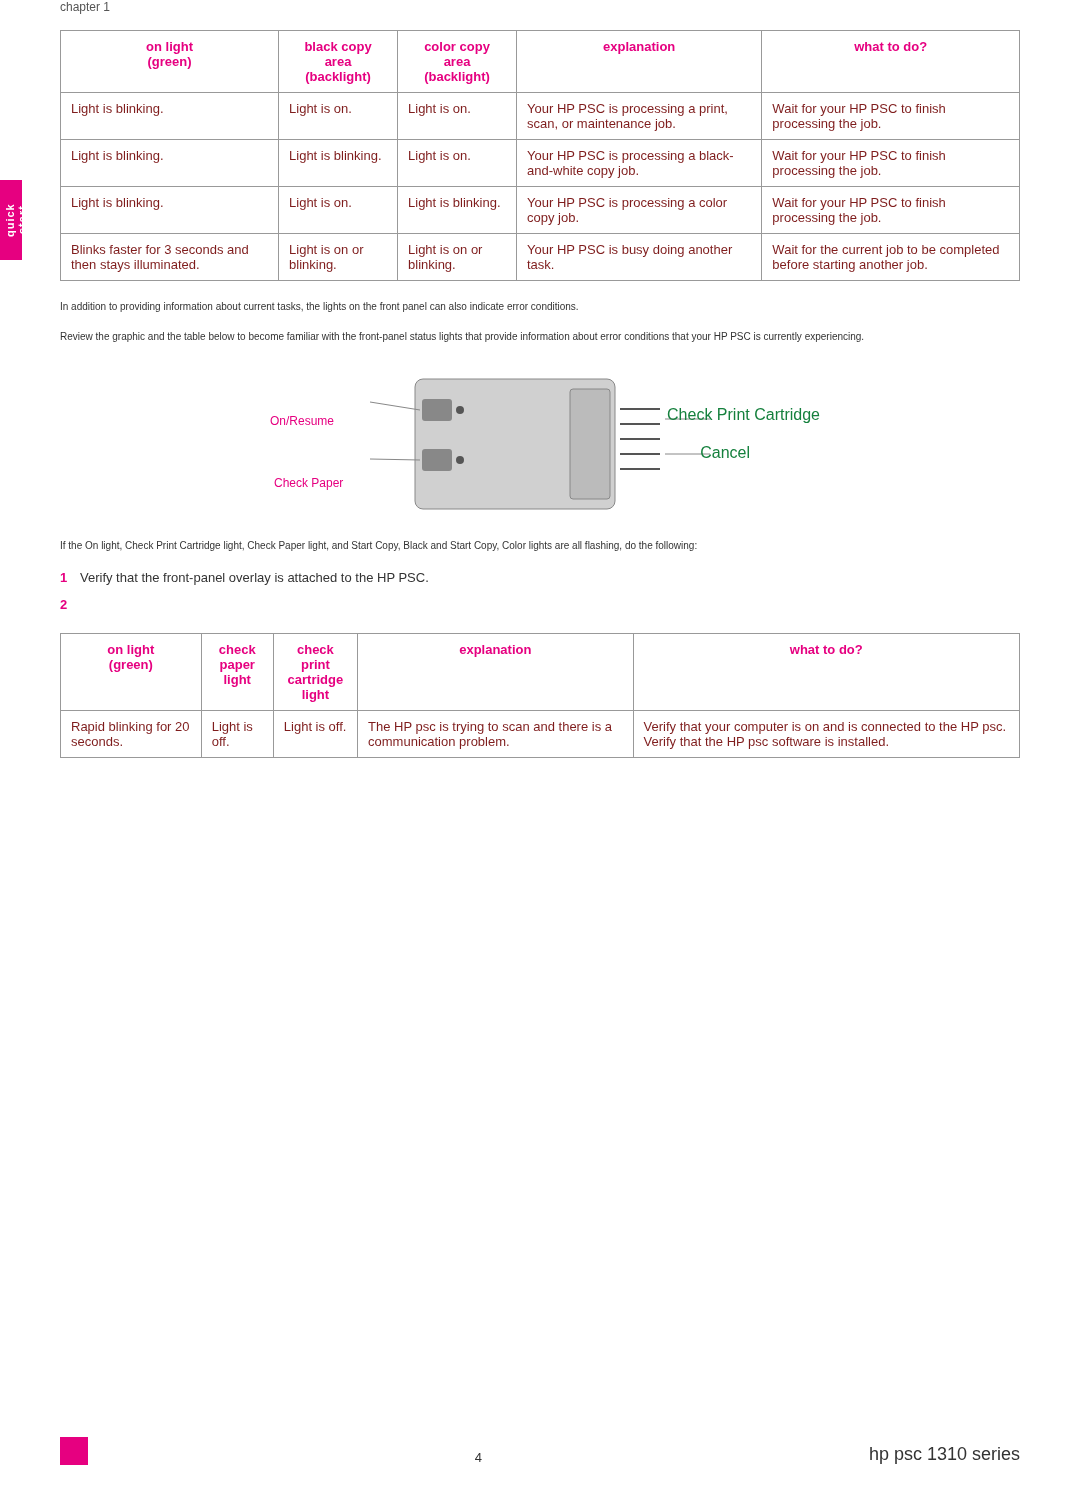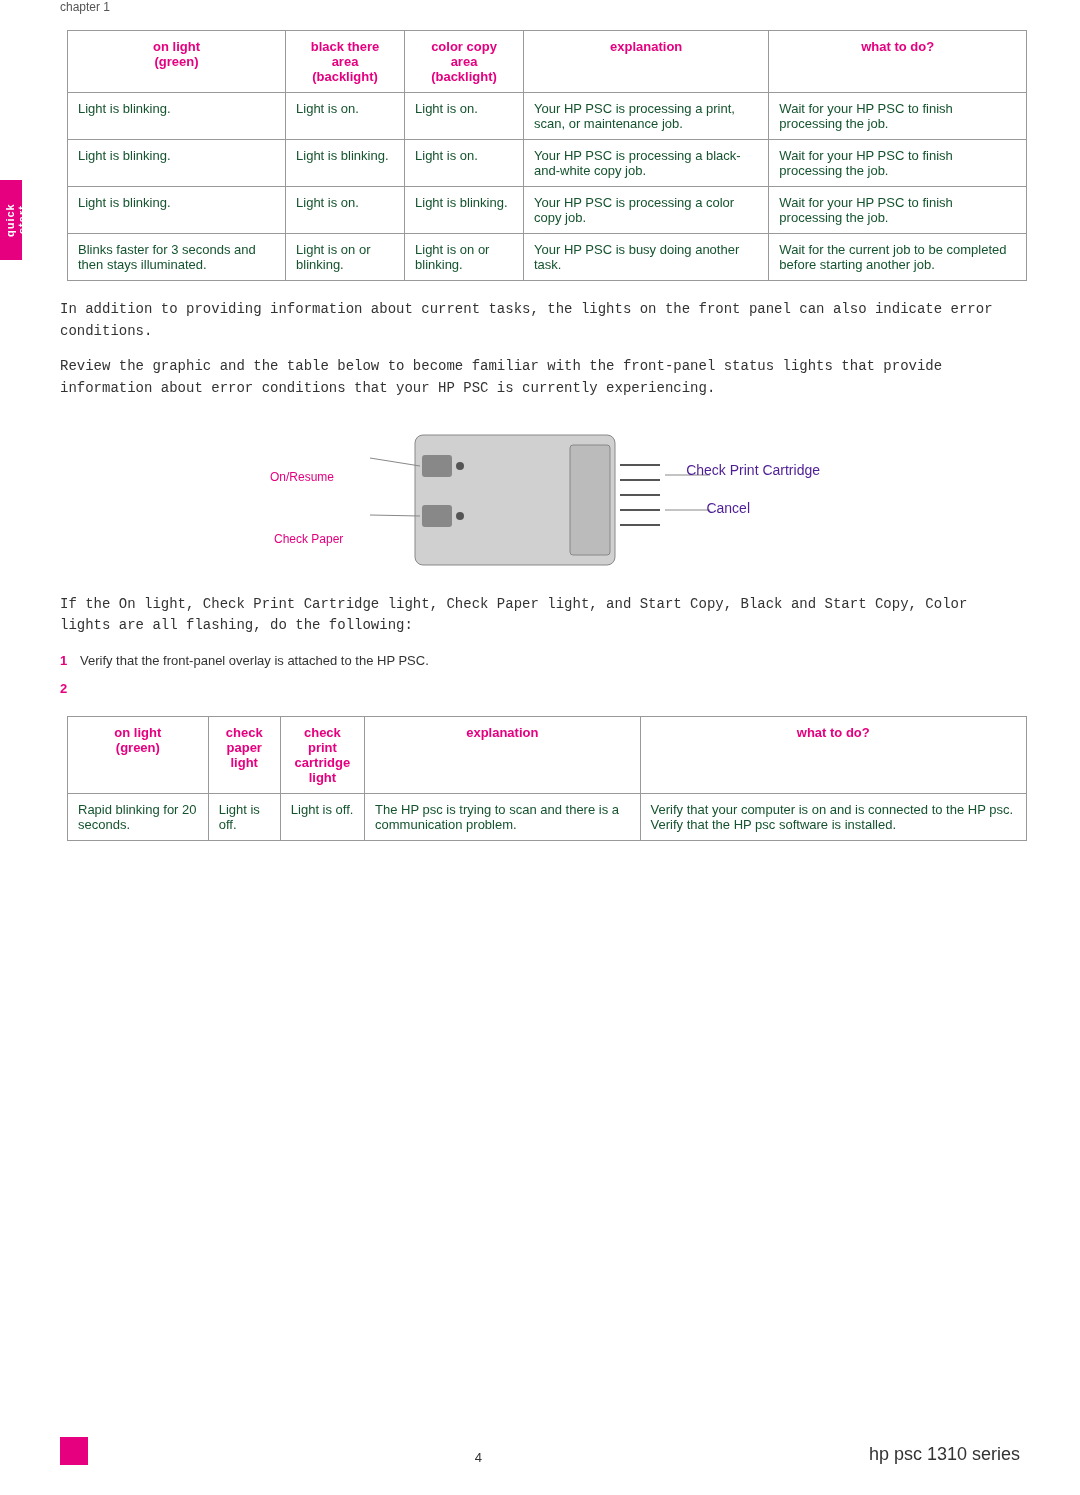--- a/index.html
+++ b/index.html
@@ -40,46 +40,44 @@
       font-size: 12px;
       color: #555;
       margin-bottom: 16px;
     }
 
     
     table {
       width: 100%;
       border-collapse: collapse;
       margin-bottom: 18px;
-      margin-left: 7px;
     }
     th, td {
       border: 1px solid #999;
       padding: 8px 10px;
       vertical-align: top;
       font-size: 13px;
     }
     th {
       background: #fff;
       font-weight: bold;
       color: #e60080;
     }
     td {
-      color: #14532d;
+      color: #7f1d1d;
     }
 
     .magenta { color: #e60080; font-weight: bold; }
 
     
     .body-text {
       margin: 14px 0;
-      font-size: 14px;
+      font-size: 10px;
       line-height: 1.55;
       color: #333;
-      font-family: Liberation Mono, monospace;
     }
 
     
     .diagram-container {
       display: flex;
       align-items: center;
       justify-content: center;
       margin: 20px 0 10px 0;
       position: relative;
     }
@@ -92,22 +90,22 @@
 
     
     .label-left {
       position: absolute;
       color: #e60080;
       font-size: 12px;
       margin-top: 22px;
     }
     .label-right {
       position: absolute;
-      color: #4c1d95;
-      font-size: 14px;
+      color: #15803d;
+      font-size: 16px;
     }
 
     
     .numbered-list {
       margin: 10px 0 18px 0;
       padding-left: 0;
       list-style: none;
     }
     .numbered-list li {
       display: flex;
@@ -158,21 +156,21 @@
   <div class="chapter-label">chapter 1</div>
 
   <table>
     <thead>
       <tr>
         <th>
           <span class="magenta">on light</span><br>
           <span class="magenta">(green)</span>
         </th>
         <th>
-          <span class="magenta">black there</span><br>
+          <span class="magenta">black copy</span><br>
           <span class="magenta">area</span><br>
           <span class="magenta">(backlight)</span>
         </th>
         <th>
           <span class="magenta">color copy</span><br>
           <span class="magenta">area</span><br>
           <span class="magenta">(backlight)</span>
         </th>
         <th>
           <span class="magenta">explanation</span>

